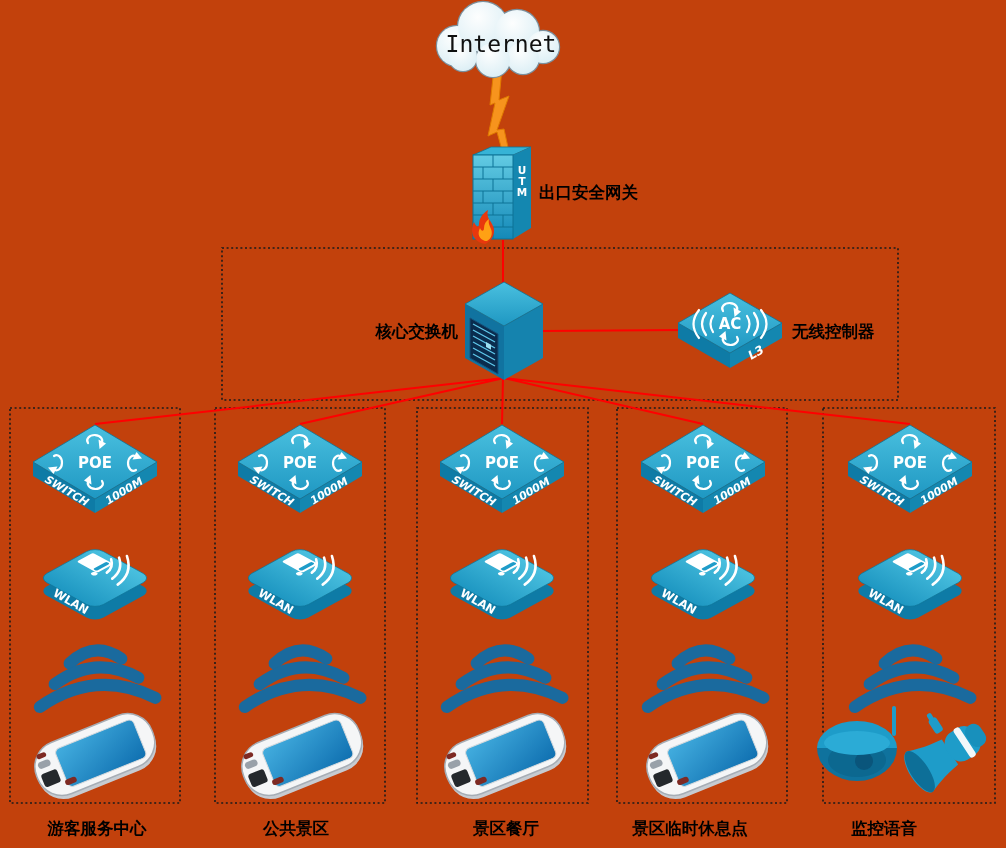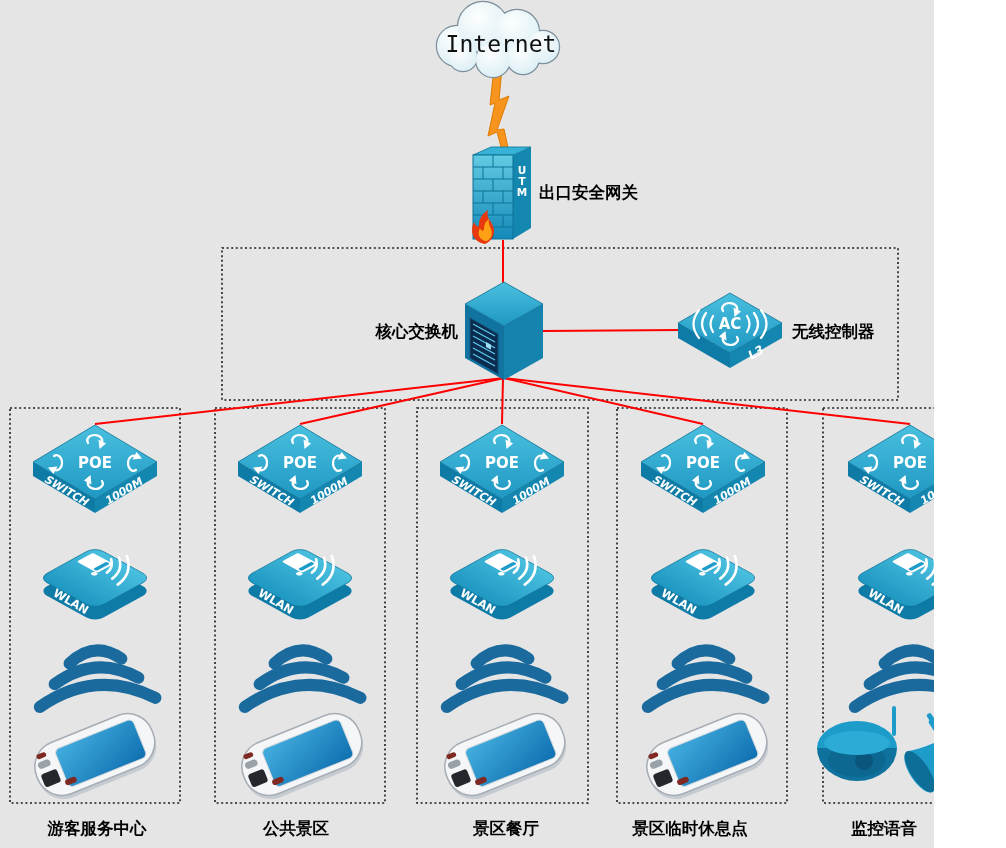--- a/index.html
+++ b/index.html
@@ -1,16 +1,16 @@
 <!DOCTYPE html>
 <html style="--link-red: #FE0000; --teal-main: #1E9CC9; --teal-dark: #0E7BA6; --teal-mid: #1487B0; --signal-blue: #1A6A9E; --bolt-orange: #F7941D; --flame-red: #E8380D;"><head>
 <meta charset="utf-8">
 <style>
   html,body{margin:0;padding:0;background:#fff;}
-  .canvas{position:relative;width:934px;height:848px;background:#e5e5e5;overflow:hidden;
+  .canvas{position:relative;width:1006px;height:848px;background:#c2410c;overflow:hidden;
           font-family:"DejaVu Sans","Liberation Sans",sans-serif;}
   svg{display:block;}
   .wire{stroke:var(--link-red,#FE0000);stroke-width:2;fill:none;}
   .dashed{fill:none;stroke:#1b1b1b;stroke-width:1.6;stroke-dasharray:2 2.6;}
   .cjk{font-family:"DejaVu Sans","Liberation Sans",sans-serif;font-weight:700;font-size:16.5px;fill:#000;}
   .wtxt{fill:#fff;font-family:"DejaVu Sans","Liberation Sans",sans-serif;font-weight:700;}
   .it{font-style:italic;}
   .cloudtxt{font-family:"DejaVu Sans Mono","Liberation Mono",monospace;font-size:23px;fill:#101010;}
   .f-main{fill:var(--teal-main,#1E9CC9);}
   .f-dark{fill:var(--teal-dark,#0E7BA6);}

